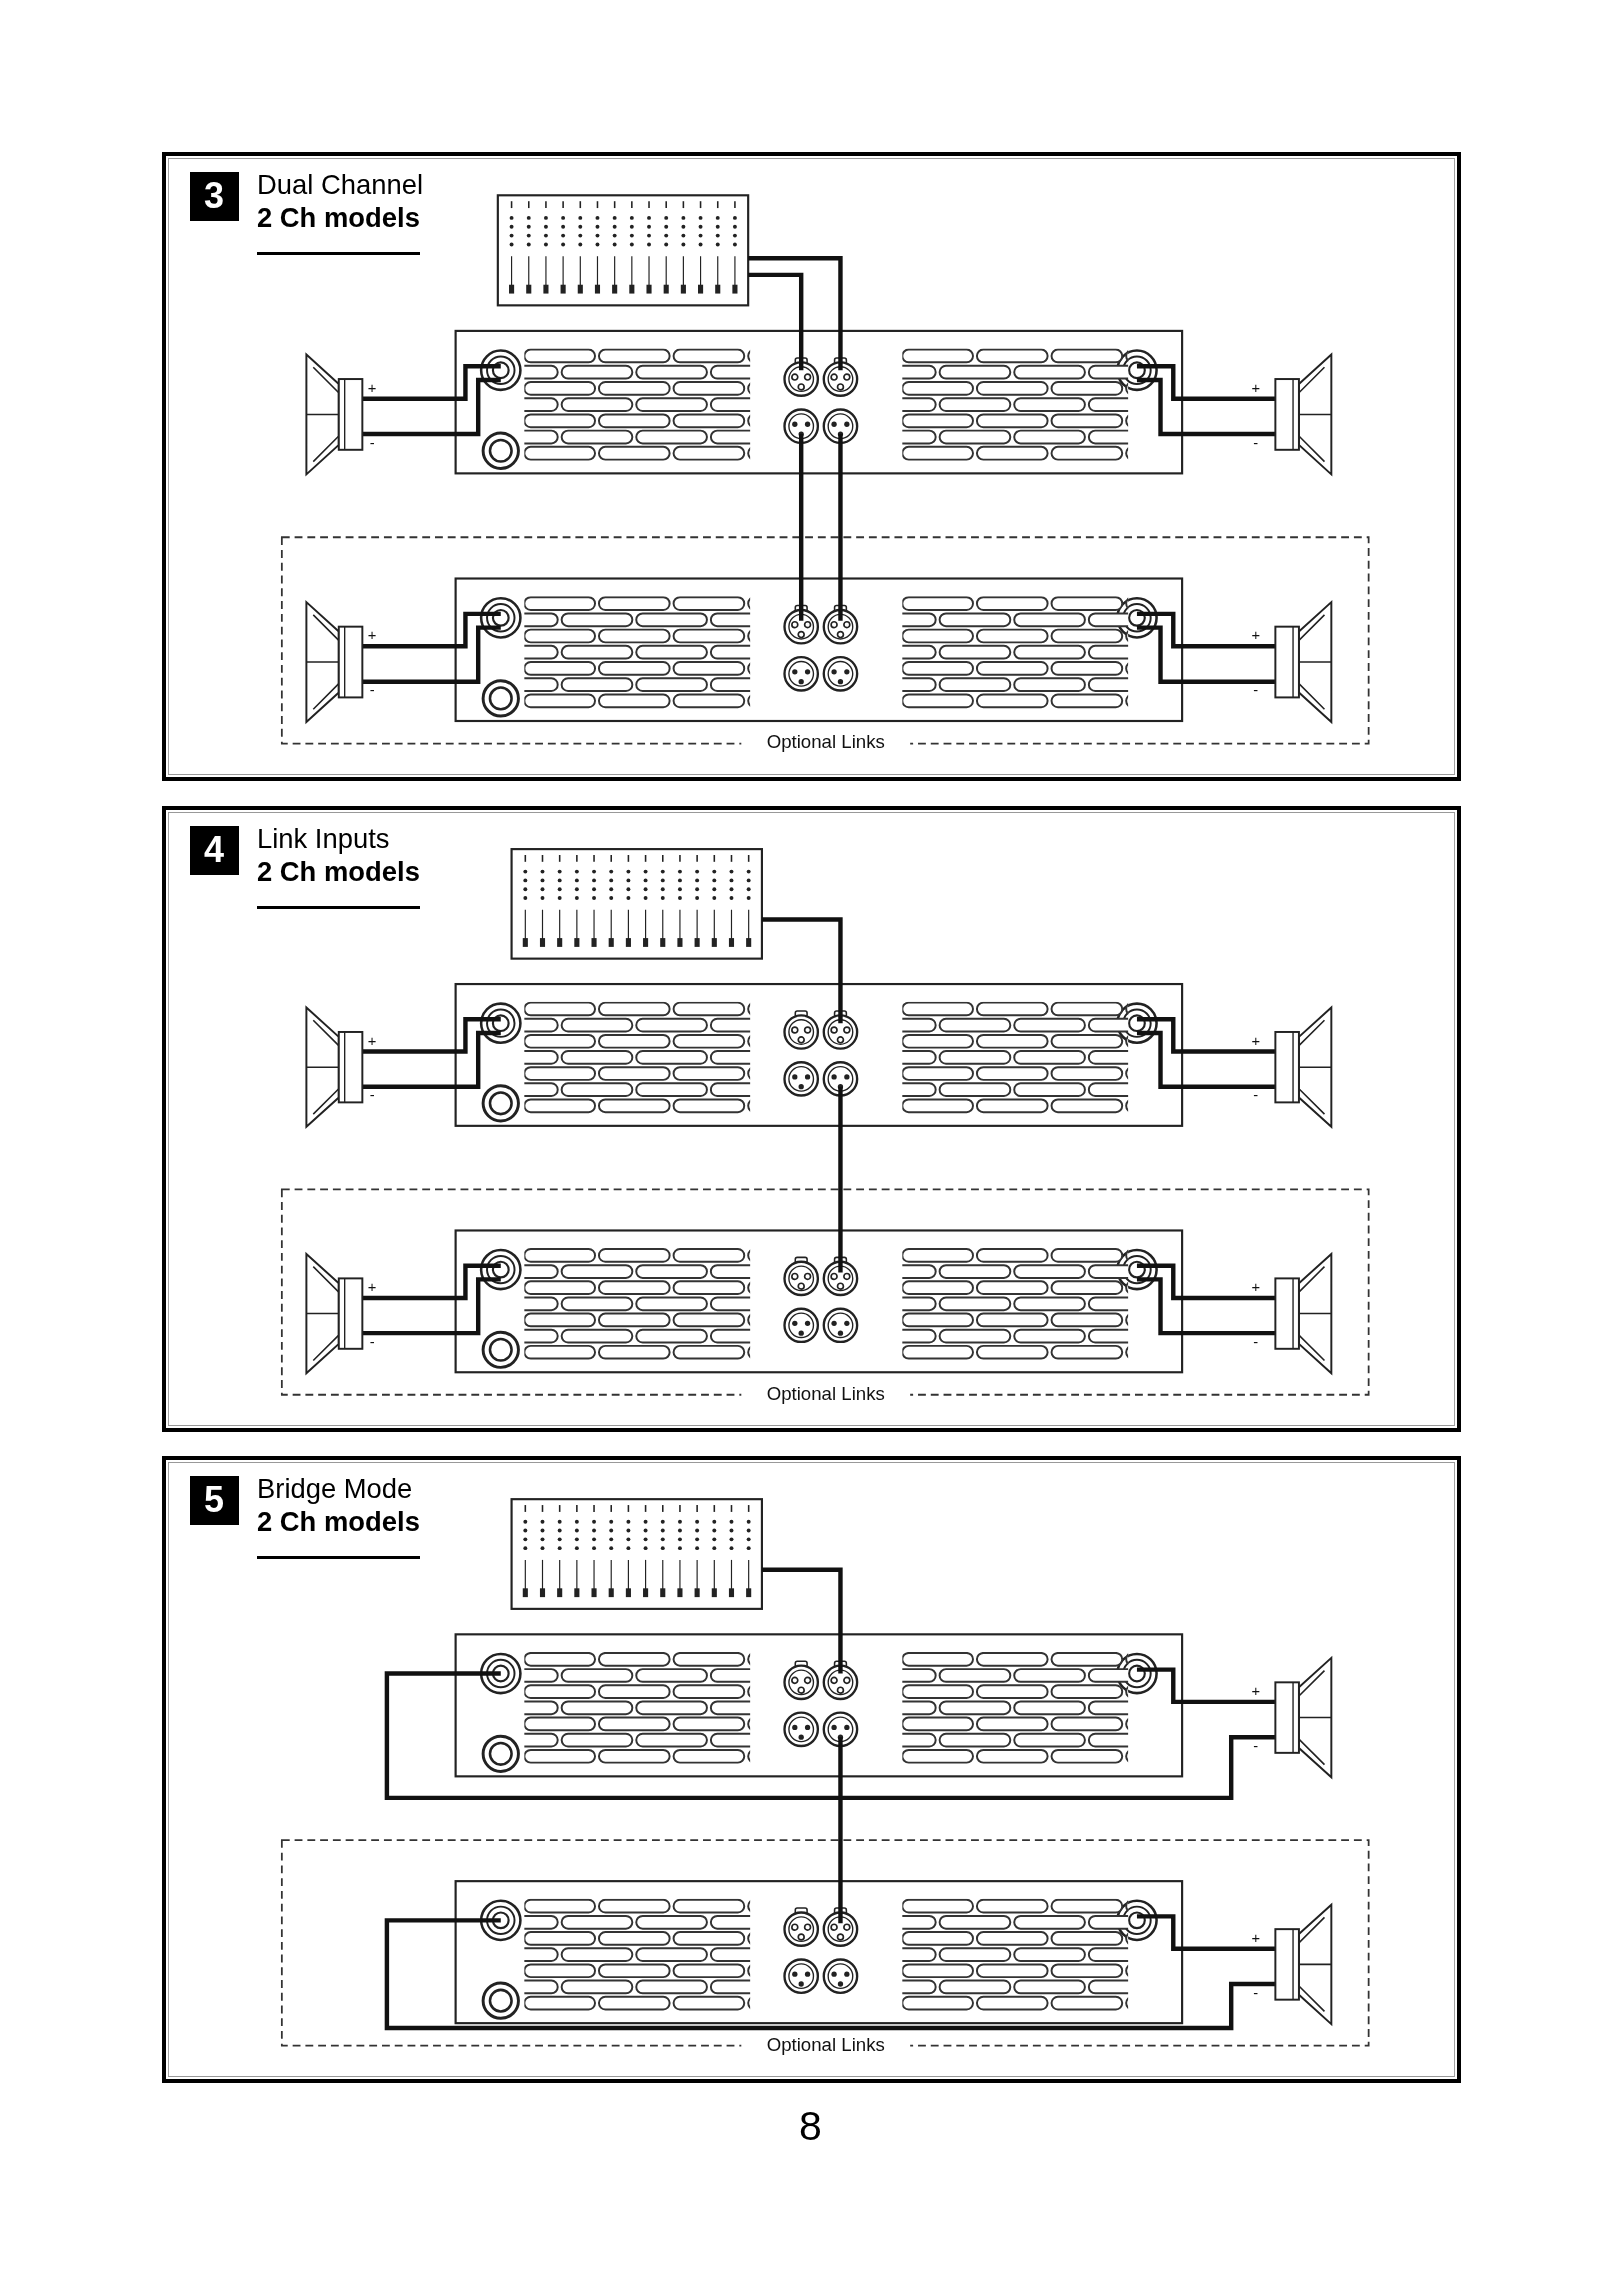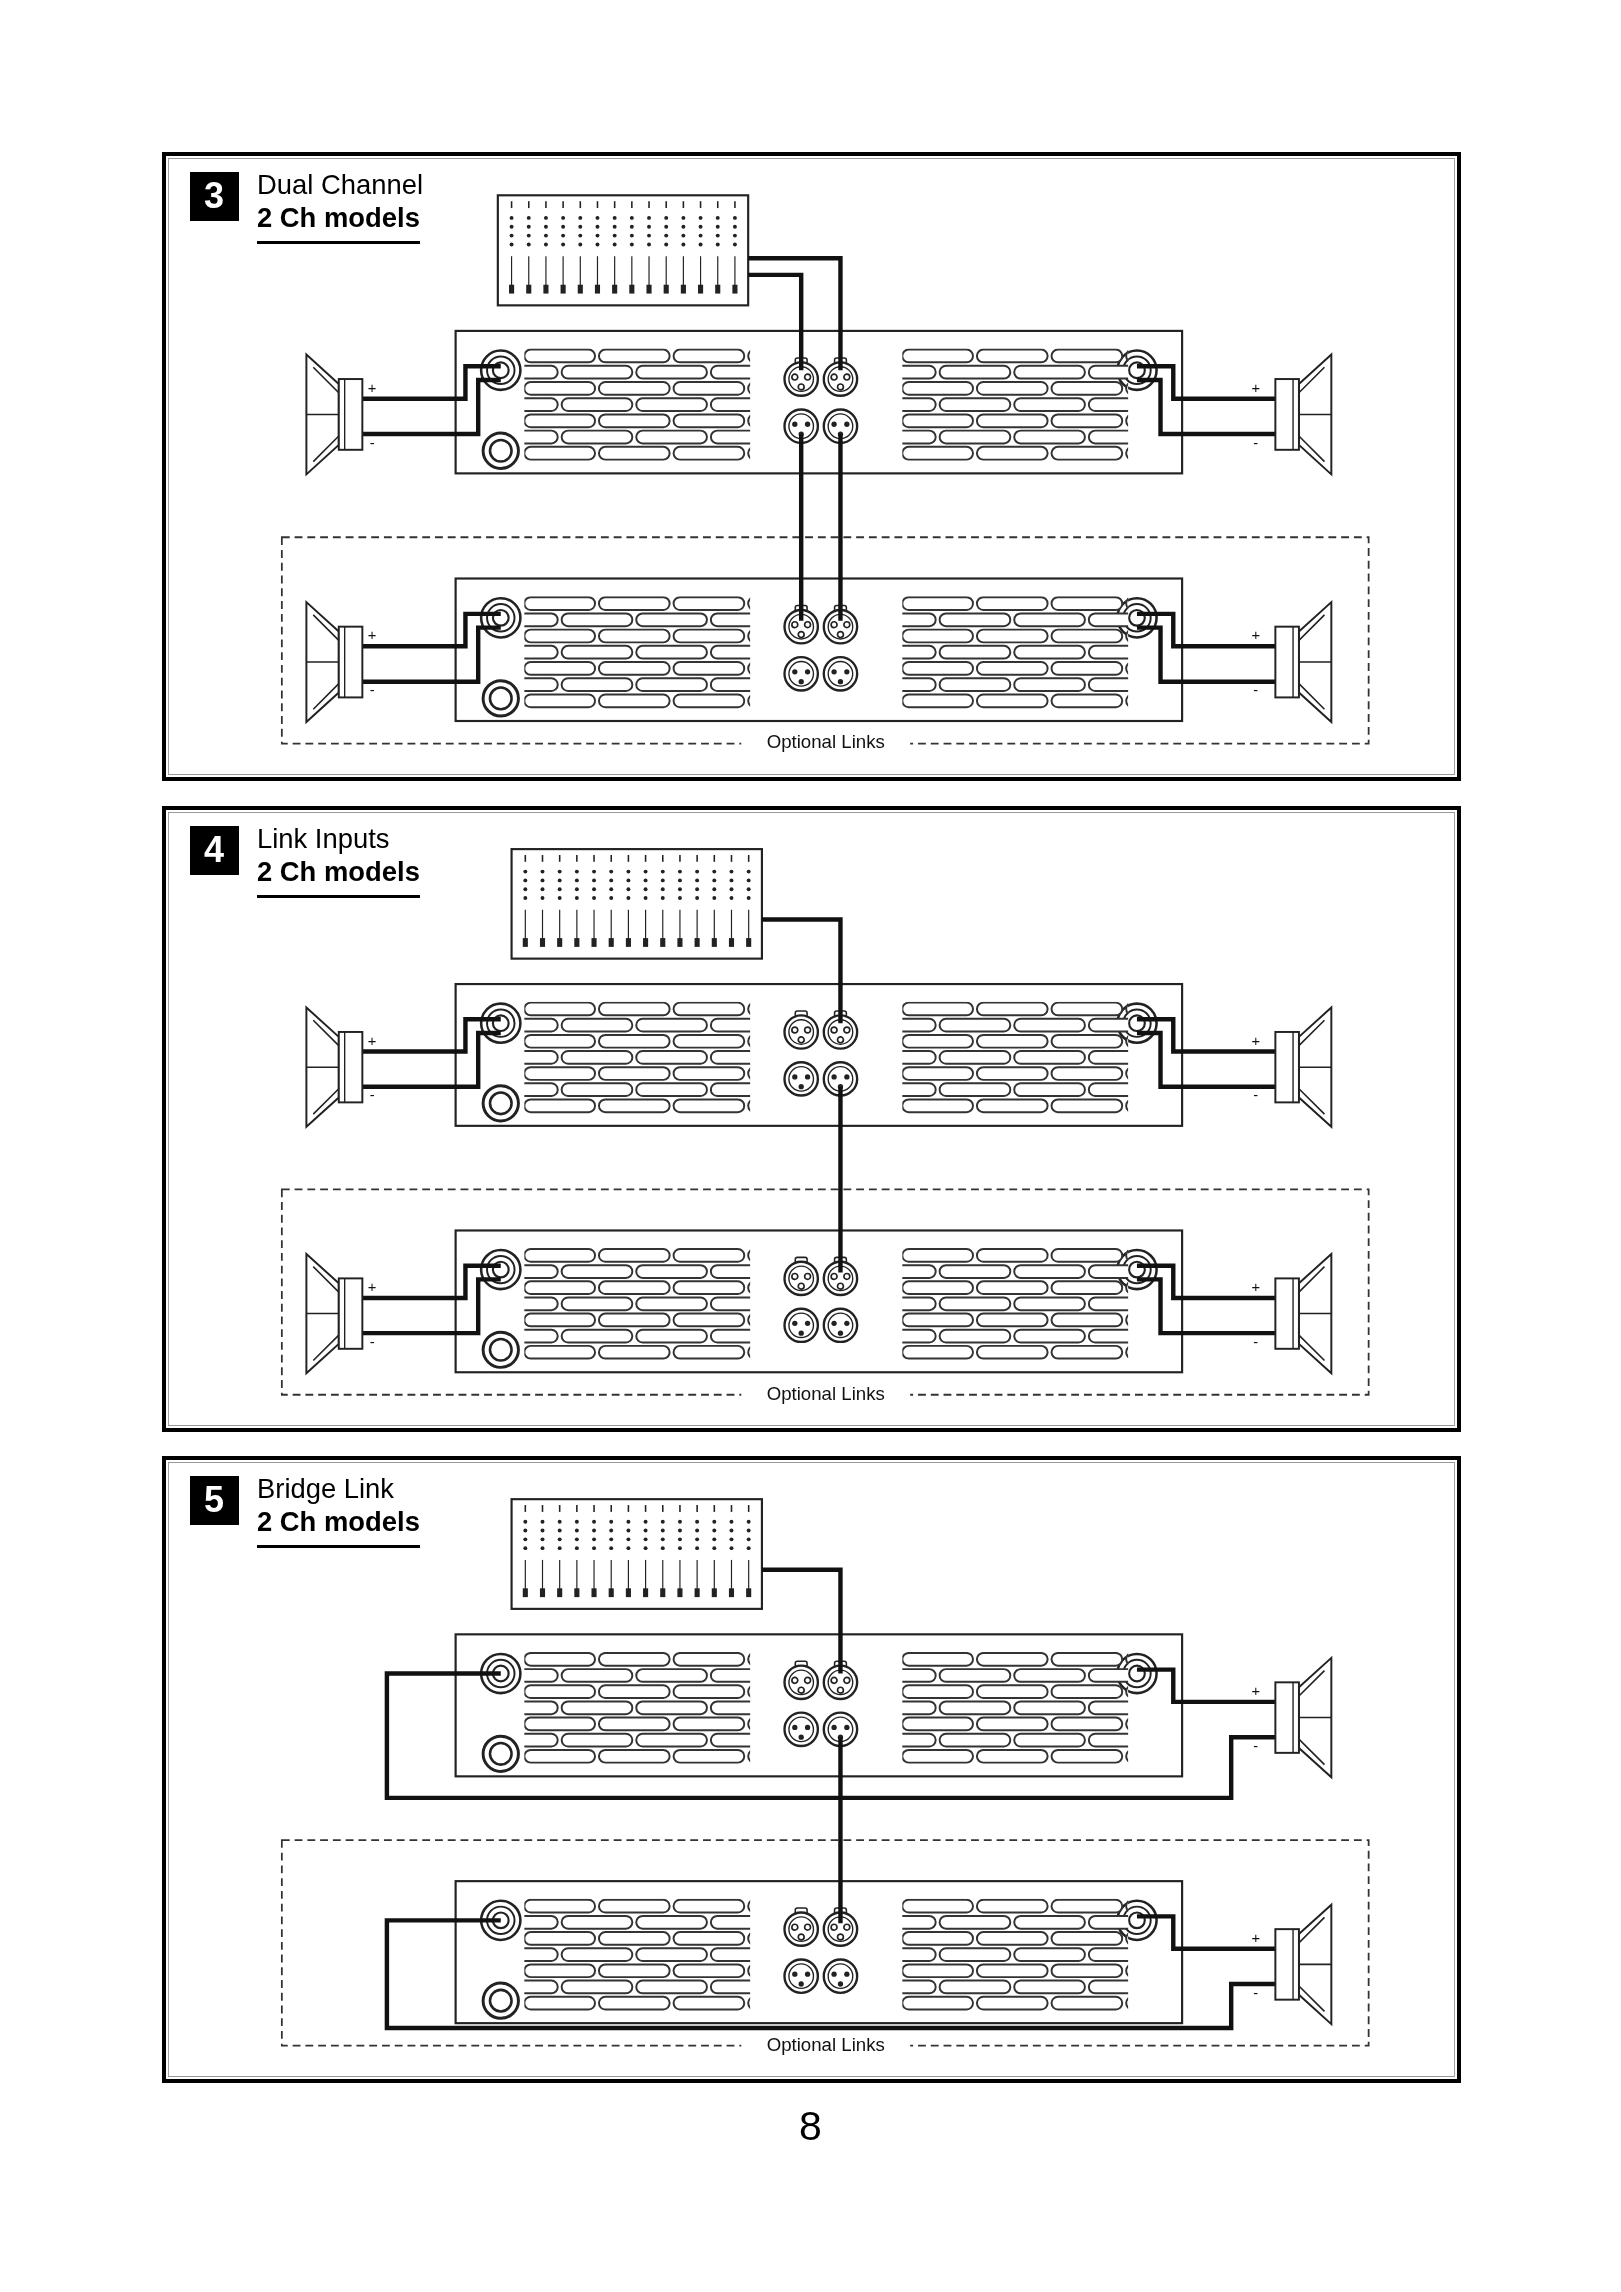--- a/index.html
+++ b/index.html
@@ -6,21 +6,21 @@
   .page{position:relative;width:1621px;height:2293px;background:#ffffff;
         font-family:"Liberation Sans",sans-serif;overflow:hidden;}
   .panel{position:absolute;left:162px;width:1299px;border:4.9px solid #000;
          background:#fff;box-sizing:border-box;box-shadow:inset 0 0 0 2px #fff, inset 0 0 0 2.9px #999;}
   .panel svg.diagram{position:absolute;left:0;top:0;width:100%;height:100%;display:block;}
   .badge{position:absolute;left:23.5px;top:15.7px;width:49px;height:49px;background:#000;color:#fff;
          font-size:36px;font-weight:bold;display:flex;align-items:center;justify-content:center;z-index:3;}
   .titles{position:absolute;left:91px;top:11.8px;z-index:3;}
   .ptitle{font-size:27.4px;font-weight:normal;color:#000;line-height:1.25;white-space:nowrap;}
   .psub{font-size:27.4px;font-weight:bold;color:#000;display:inline-block;
-        border-bottom:3.9px solid #000;padding-bottom:7px;white-space:nowrap;}
+        border-bottom:3.9px solid #000;padding-bottom:18px;white-space:nowrap;}
   .pagenum{position:absolute;top:2103px;left:0;width:100%;text-align:center;
            font-size:41px;color:#000;z-index:2;}
   
   .w{stroke:#111;stroke-width:4.5;fill:none;}
   .dash{fill:none;stroke:#333;stroke-width:1.8;stroke-dasharray:8 5;}
   .lblbg{fill:#fff;stroke:none;}
   text{font-family:"Liberation Sans",sans-serif;}
   .oll{font-size:19px;fill:#111;text-anchor:middle;}
   .pol{font-size:15px;fill:#111;text-anchor:middle;}
   .defs{position:absolute;width:0;height:0;overflow:hidden;}
@@ -213,21 +213,21 @@
       <text class="pol" x="1110" y="493">+</text>
       <text class="pol" x="1110" y="549">-</text>
     </svg>
   </section>
 
   <section class="panel" style="top:1456px;height:627px;">
     <div class="badge">
       <span>5</span>
     </div>
     <div class="titles">
-      <div class="ptitle">Bridge Link</div>
+      <div class="ptitle">Bridge Mode</div>
       <div class="psub">2 Ch models</div>
     </div>
     <svg class="diagram" viewBox="0 0 1315 632" preserveAspectRatio="none">
       <rect class="dash" x="118" y="388" width="1107" height="210"></rect>
       <use href="#amp" x="295" y="178"></use>
       <use href="#amp" x="295" y="430"></use>
       <use href="#mixer" x="352" y="40"></use>
       <g class="w">
         <path d="M607 112 H687 V218"></path>
       </g>

